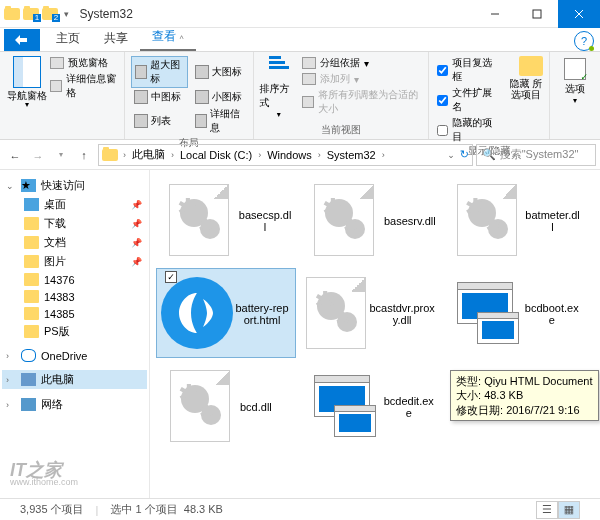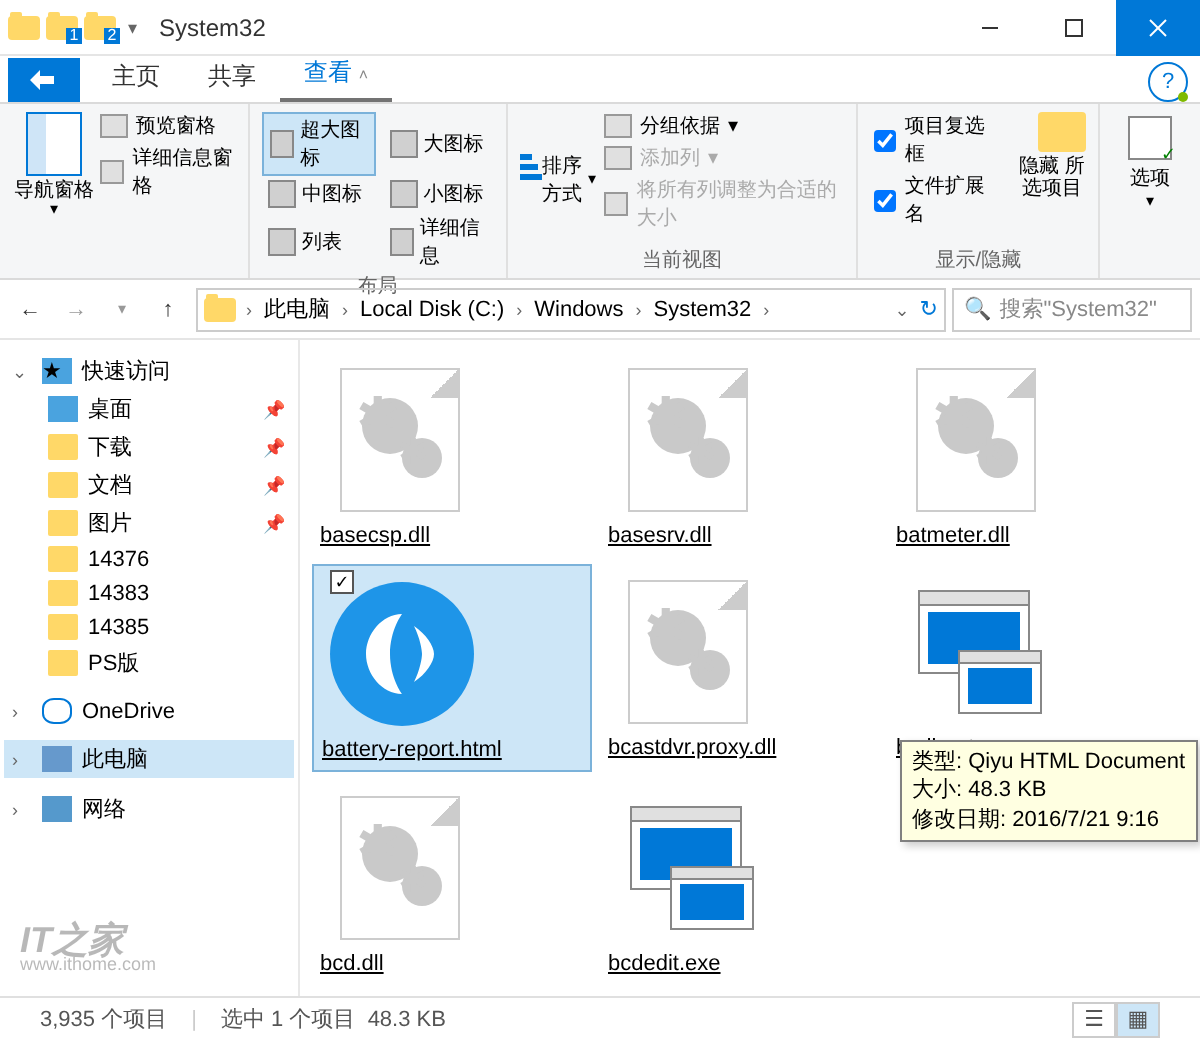--- a/index.html
+++ b/index.html
@@ -33,21 +33,21 @@
 .check-list { display: flex; flex-direction: column; gap: 2px; margin-left: 2px; }
 .check-item { display: flex; align-items: center; gap: 4px; font-size: 10px; cursor: pointer; }
 .check-item input { width: 11px; height: 11px; }
 .mini-icon { width: 14px; height: 12px; background: #e0e0e0; border: 1px solid #999; }
 
 .view-grid { display: grid; grid-template-columns: repeat(2, auto); gap: 1px 4px; }
 .view-opt { display: flex; align-items: center; gap: 3px; font-size: 10px; padding: 1px 3px; cursor: pointer; }
 .view-opt.selected { background: #cde6f7; border: 1px solid #7bb2da; }
 .view-icon { width: 14px; height: 14px; display: inline-block; background: #d0d0d0; border: 1px solid #888; }
 
-.sort-btn { display: flex; flex-direction: row; align-items: center; width: 44px; cursor: pointer; font-size: 10px; }
+.sort-btn { display: flex; flex-direction: column; align-items: center; width: 44px; cursor: pointer; font-size: 10px; }
 .sort-icon { width: 20px; height: 24px; display: flex; flex-direction: column; gap: 2px; margin-bottom: 2px; }
 .sort-icon div { height: 3px; background: #0078d7; }
 
 .hide-group-body { display: flex; gap: 16px; }
 .hide-btn { display: flex; flex-direction: column; align-items: flex-end; width: 40px; cursor: pointer; font-size: 10px; line-height: 1.1; text-align: center; }
 .hide-icon { width: 24px; height: 20px; background: #ffd868; border-radius: 2px; margin-bottom: 2px; position: relative; }
 
 .opt-btn { display: flex; flex-direction: column; align-items: center; width: 38px; cursor: pointer; font-size: 10px; padding-top: 2px; }
 .opt-icon { width: 22px; height: 22px; background: #fff; border: 1px solid #888; position: relative; margin-bottom: 2px; }
 .opt-icon::after { content: "✓"; position: absolute; right: -3px; bottom: -3px; font-size: 9px; color: green; }
@@ -70,21 +70,21 @@
 .tree-icon { width: 15px; height: 13px; flex-shrink: 0; }
 .icon-quick { background: #4aa3df; }
 .icon-folder-y { background: #ffd868; border-radius: 1px; }
 .icon-pc { background: #6699cc; }
 .icon-cloud { background: #fff; border: 1px solid #0078d7; border-radius: 40%; }
 .icon-net { background: #5599cc; }
 .pin { color: #7a7a7a; font-size: 9px; margin-left: auto; }
 
 .content { flex: 1; overflow: auto; position: relative; }
 .file-grid { display: grid; grid-template-columns: repeat(3, 140px); gap: 4px 4px; padding: 6px; }
-.file-item { display: flex; flex-direction: column; align-items: flex-start; padding: 4px; position: relative; cursor: pointer; text-decoration: underline; }
+.file-item { display: flex; flex-direction: row; align-items: center; padding: 4px; position: relative; cursor: pointer; }
 .file-item.selected { background: #cde6f7; border: 1px solid #7bb2da; }
 .file-item.selected .check { position: absolute; top: 2px; left: 8px; width: 12px; height: 12px; border: 1px solid #555; background: #fff; display: flex; align-items: center; justify-content: center; font-size: 9px; }
 .file-thumb { width: 80px; height: 80px; display: flex; align-items: center; justify-content: center; position: relative; }
 .file-label { font-size: 11px; text-align: center; margin-top: 2px; max-width: 130px; word-break: break-all; }
 
 .dll-icon { width: 60px; height: 72px; background: #fff; border: 1px solid #ccc; position: relative; }
 .dll-icon::before { content: ""; position: absolute; top: 0; right: 0; width: 14px; height: 14px; background: linear-gradient(135deg, #fff 50%, #ccc 50%); }
 .gear { position: absolute; border-radius: 50%; background: #c9c9c9; }
 .gear.g1 { width: 28px; height: 28px; top: 14px; left: 10px; }
 .gear.g2 { width: 20px; height: 20px; top: 34px; left: 30px; }
@@ -240,20 +240,24 @@
   <div class="ribbon-group">
     <div class="hide-group-body">
       <div class="check-list">
         <div class="check-item">
             <input type="checkbox" checked="" style="">
             <span>项目复选框</span>
           </div>
         <div class="check-item">
             <input type="checkbox" checked="" style="">
             <span>文件扩展名</span>
+          </div>
+        <div class="check-item">
+            <input type="checkbox" style="">
+            <span>隐藏的项目</span>
           </div>
       </div>
       <div class="hide-btn">
         <div class="hide-icon"></div>
         <span>隐藏
 所选项目</span>
       </div>
     </div>
     <div class="ribbon-group-label">显示/隐藏</div>
   </div>

